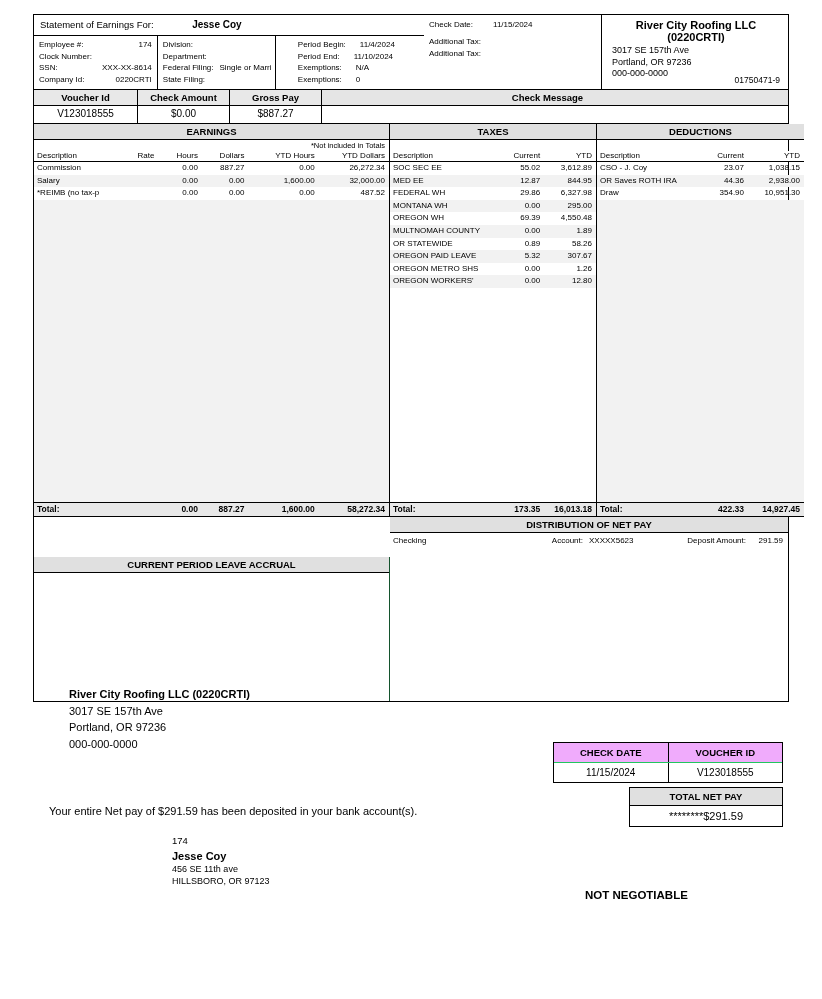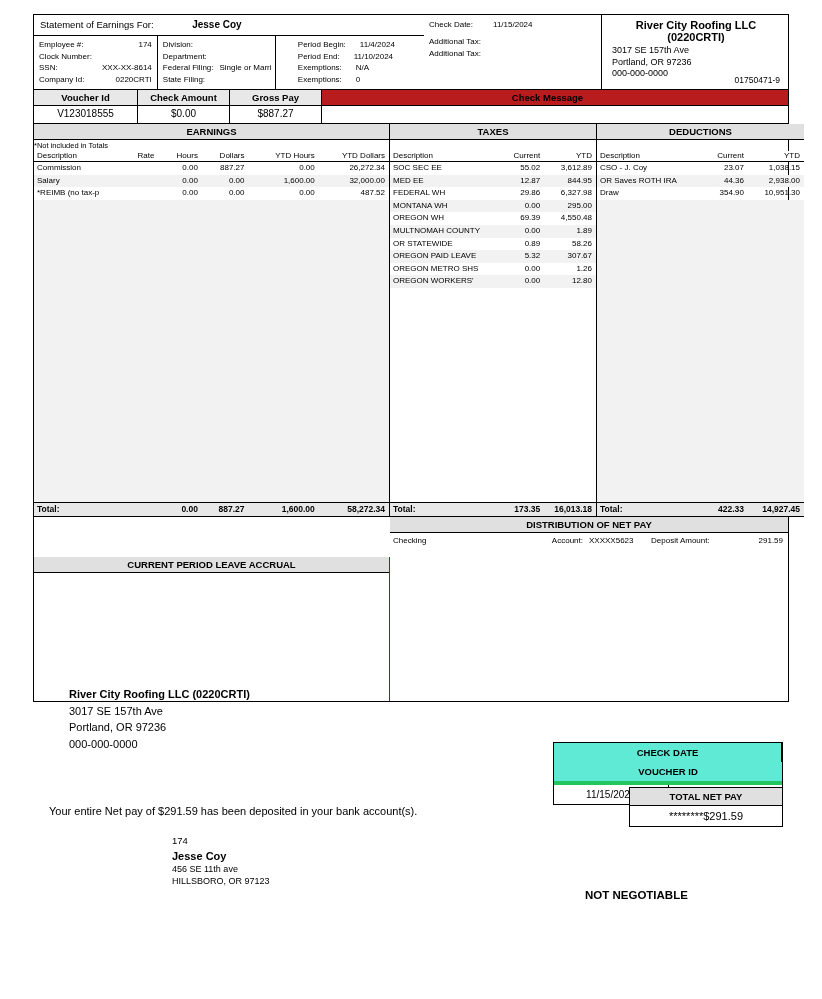--- a/index.html
+++ b/index.html
@@ -124,21 +124,21 @@
   .msg-col {
     flex: 1;
     box-sizing: border-box;
   }
   .msg-col .h {
     font-weight: bold;
     font-size: 9.5px;
     text-align: center;
     padding: 2px 15px 2px 0;
     border-bottom: 1px solid #000;
-    background: #b91c1c;
+    background: #e5e5e5;
   }
   .msg-col .v { height: 17px; }
 
   
   .main-sec { display: flex; }
   .earn-side {
     width: 356px;
     box-sizing: border-box;
     border-right: 1px solid #000;
   }
@@ -159,21 +159,21 @@
   .sec-title {
     background: #e0e0e0;
     font-weight: bold;
     font-size: 9.5px;
     text-align: center;
     padding: 2px 0 2px 0;
     border-bottom: 1px solid #000;
   }
   .note-row {
     font-size: 7.5px;
-    text-align: left;
+    text-align: right;
     padding: 1px 4px 0 0;
     height: 11px;
     box-sizing: border-box;
   }
   .colhdr {
     display: flex;
     font-size: 8px;
     border-bottom: 1px solid #000;
     background: #fff;
     padding-bottom: 1px;
@@ -230,21 +230,21 @@
   .dist-side { flex: 1; box-sizing: border-box; }
   .blankbox { height: 128px; }
   .dist-line {
     display: flex;
     font-size: 8px;
     padding: 3px 0 0 0;
   }
   .dist-line .m1 { width: 110px; padding-left: 3px; }
   .dist-line .m2 { width: 80px; text-align: right; }
   .dist-line .m3 { width: 62px; text-align: left; padding-left: 6px; }
-  .dist-line .m4 { width: 95px; text-align: left; }
+  .dist-line .m4 { width: 95px; text-align: right; }
   .dist-line .m5 { flex: 1; text-align: right; padding-right: 5px; }
 
   
   .check-area {
     position: absolute;
     left: 0;
     top: 668px;
     width: 822px;
     height: 330px;
   }
@@ -273,21 +273,21 @@
   .payee .nm { font-weight: bold; font-size: 11px; padding: 3px 0 1px 0; }
 
   .cd-table {
     position: absolute;
     left: 553px;
     top: 74px;
     width: 230px;
     border: 1px solid #000;
     box-sizing: border-box;
   }
-  .cd-table .hrow { display: flex; background: #5eead4; border-bottom: 4px solid #22c55e; flex-direction: column; }
+  .cd-table .hrow { display: flex; background: #f0abfc; border-bottom: 1px solid #22c55e; }
   .cd-table .vrow { display: flex; }
   .cd-table .c {
     flex: 1;
     text-align: center;
     font-size: 9.5px;
     padding: 4px 0 4px 0;
     box-sizing: border-box;
   }
   .cd-table .hrow .c { font-weight: bold; }
   .cd-table .c.first { border-right: 1px solid #000; }

